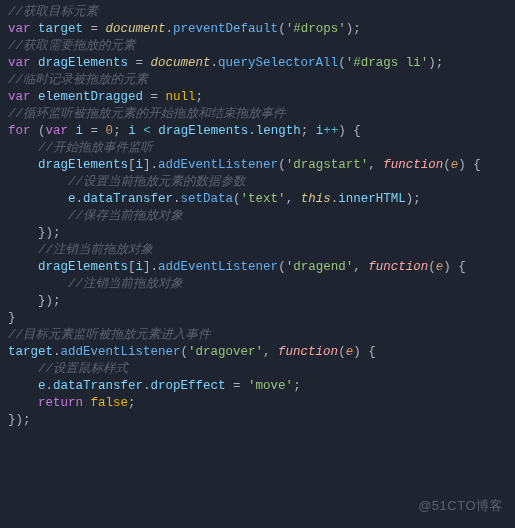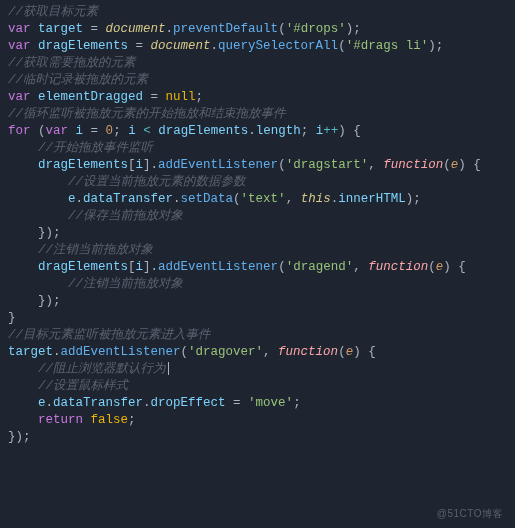--- a/index.html
+++ b/index.html
@@ -25,54 +25,53 @@
   .num { color: #d19a66; }                    
   .str { color: #98c379; margin-top: 32px; }                    
   .null { color: #eab308; margin-top: 38px; }                   
   .pn { color: #abb2bf; }                     
   .op { color: #56b6c2; }                     
   .prm { color: #d19a66; font-style: italic; }
   .caret { display:inline-block; width:1px; height:13px; background:#aeb4bd; vertical-align:middle; margin-left:2px;}
   .watermark {
     position: absolute;
     right: 12px;
-    bottom: 6px;
+    bottom: 14px;
     color: #6c7680;
     font-family: "Microsoft YaHei", sans-serif;
-    font-size: 10px;
+    font-size: 13px;
     font-style: normal;
     letter-spacing: 0.5px;
     opacity: 0.75;
   }
 </style>
 </head>
 <body>
 
 <div class="code">
 <div class="line"><span class="cm">//获取目标元素</span></div>
 <div class="line"><span class="kw">var</span><span class="pn"> </span><span class="id">target</span><span class="pn"> = </span><span class="obj">document</span><span class="pn">.</span><span class="fn">preventDefault</span><span class="pn">(</span><span class="str">'#drops'</span><span class="pn">)</span><span class="pn">;</span></div>
+<div class="line"><span class="cm">//获取需要拖放的元素</span></div>
 <div class="line"><span class="kw">var</span><span class="pn"> </span><span class="id">dragElements</span><span class="pn"> = </span><span class="obj">document</span><span class="pn">.</span><span class="fn">querySelectorAll</span><span class="pn">(</span><span class="str">'#drags li'</span><span class="pn">)</span><span class="pn">;</span></div>
-<div class="line"><span class="cm">//获取需要拖放的元素</span></div>
 <div class="line"><span class="cm">//临时记录被拖放的元素</span></div>
 <div class="line"><span class="kw">var</span><span class="pn"> </span><span class="id">elementDragged</span><span class="pn"> = </span><span class="null">null</span><span class="pn">;</span></div>
 <div class="line"><span class="cm">//循环监听被拖放元素的开始拖放和结束拖放事件</span></div>
 <div class="line"><span class="kw">for</span><span class="pn"> </span><span class="pn">(</span><span class="kw">var</span><span class="pn"> </span><span class="id">i</span><span class="pn"> = </span><span class="num">0</span><span class="pn">;</span><span class="pn"> </span><span class="id">i</span><span class="op"> &lt; </span><span class="id">dragElements</span><span class="pn">.</span><span class="id">length</span><span class="pn">;</span><span class="pn"> </span><span class="id">i</span><span class="op">++</span><span class="pn">)</span><span class="pn"> </span><span class="pn">{</span></div>
 <div class="line">    <span class="cm">//开始拖放事件监听</span></div>
 <div class="line">    <span class="id">dragElements</span><span class="pn">[</span><span class="id">i</span><span class="pn">]</span><span class="pn">.</span><span class="fn">addEventListener</span><span class="pn">(</span><span class="str">'dragstart'</span><span class="pn">, </span><span class="fnk">function</span><span class="pn">(</span><span class="prm">e</span><span class="pn">)</span><span class="pn"> </span><span class="pn">{</span></div>
 <div class="line">        <span class="cm">//设置当前拖放元素的数据参数</span></div>
 <div class="line">        <span class="id">e</span><span class="pn">.</span><span class="id">dataTransfer</span><span class="pn">.</span><span class="fn">setData</span><span class="pn">(</span><span class="str">'text'</span><span class="pn">, </span><span class="obj">this</span><span class="pn">.</span><span class="id">innerHTML</span><span class="pn">)</span><span class="pn">;</span></div>
 <div class="line">        <span class="cm">//保存当前拖放对象</span></div>
 <div class="line">    <span class="pn">})</span><span class="pn">;</span></div>
 <div class="line">    <span class="cm">//注销当前拖放对象</span></div>
 <div class="line">    <span class="id">dragElements</span><span class="pn">[</span><span class="id">i</span><span class="pn">]</span><span class="pn">.</span><span class="fn">addEventListener</span><span class="pn">(</span><span class="str">'dragend'</span><span class="pn">, </span><span class="fnk">function</span><span class="pn">(</span><span class="prm">e</span><span class="pn">)</span><span class="pn"> </span><span class="pn">{</span></div>
 <div class="line">        <span class="cm">//注销当前拖放对象</span></div>
 <div class="line">    <span class="pn">})</span><span class="pn">;</span></div>
 <div class="line"><span class="pn">}</span></div>
 <div class="line"><span class="cm">//目标元素监听被拖放元素进入事件</span></div>
 <div class="line"><span class="id">target</span><span class="pn">.</span><span class="fn">addEventListener</span><span class="pn">(</span><span class="str">'dragover'</span><span class="pn">, </span><span class="fnk">function</span><span class="pn">(</span><span class="prm">e</span><span class="pn">)</span><span class="pn"> </span><span class="pn">{</span></div>
-<div class="line">    <span class="cm">//阻止浏览器默认行为</span><span class="caret"></span></div>
 <div class="line">    <span class="cm">//设置鼠标样式</span></div>
 <div class="line">    <span class="id">e</span><span class="pn">.</span><span class="id">dataTransfer</span><span class="pn">.</span><span class="id">dropEffect</span><span class="pn"> = </span><span class="str">'move'</span><span class="pn">;</span></div>
 <div class="line">    <span class="kw">return</span><span class="pn"> </span><span class="null">false</span><span class="pn">;</span></div>
 <div class="line"><span class="pn">})</span><span class="pn">;</span></div>
 </div>
 
 <div class="watermark">@51CTO博客</div>
 
 </body></html>

